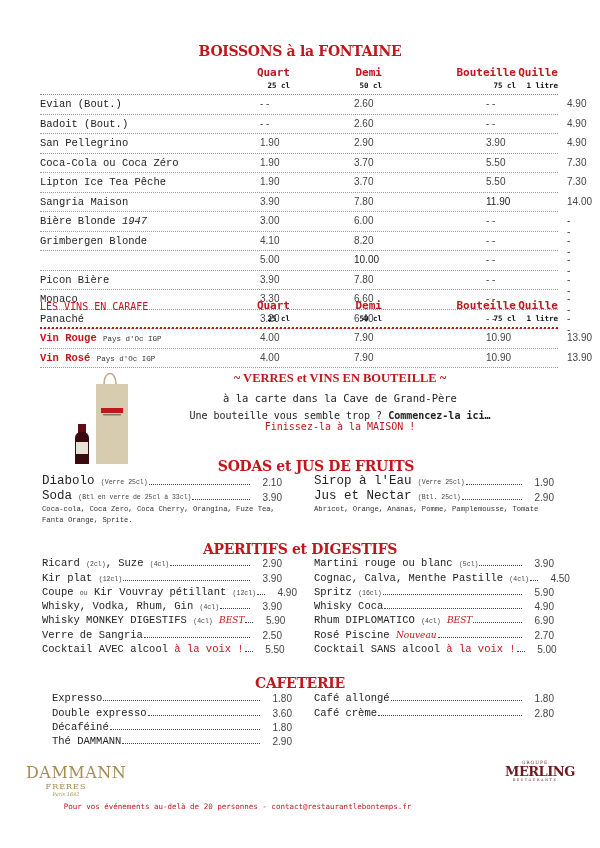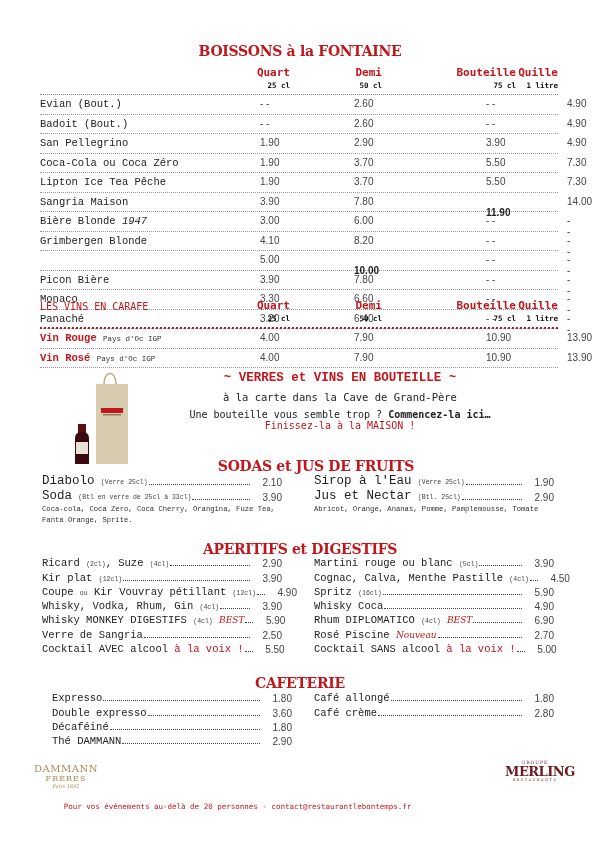--- a/index.html
+++ b/index.html
@@ -25,43 +25,43 @@
   .tbl .rows { border-top: 1px dotted #888; }
   .tbl .rows.redline { border-top: 2px dotted #c0161c; }
   .tbl .row { position: relative; height: 19.5px; border-bottom: 1px dotted #999; font-size: 10.5px; }
   .tbl .row .name { position: absolute; left: 0; top: 3px; white-space: nowrap; }
   .tbl .row .name .tag { font-family: "DejaVu Serif", serif; font-style: italic; font-weight: bold; color: #c0161c; font-size: 7.5px; margin-left: 3px; }
   .tbl .row .name .ital { font-style: italic; }
   .tbl .row .name .small { font-size: 7.5px; color: #333; }
   .tbl .row .name b.red { color: #c0161c; }
   .tbl .row .v { position: absolute; top: 3px; font-family: "Liberation Sans", sans-serif; font-size: 10px; color: #444; }
   .v1 { left: 220px; } .v2 { left: 314px; } .v3 { left: 446px; text-align: center; } .v4 { left: 527px; }
-  .tbl .row .v.bold { font-weight: bold; color: #222; margin-top: 11px; }
+  .tbl .row .v.bold { font-weight: normal; color: #222; }
   
   .promo-img { position: absolute; left: 70px; top: 366px; width: 70px; height: 100px; }
   .promo { position: absolute; left: 160px; width: 360px; text-align: center; }
-  .promo .p1 { font-family: Liberation Mono, monospace; font-weight: bold; color: #c0161c; font-size: 12.5px; }
+  .promo .p1 { font-family: Liberation Serif, serif; font-weight: bold; color: #c0161c; font-size: 12.5px; }
   .promo .p2 { font-size: 10.5px; margin-top: 6px; font-family: "DejaVu Sans Mono", monospace; }
   .promo .p3 { font-size: 10px; margin-top: 6px; font-family: "DejaVu Sans Mono", monospace; }
   .promo .p3 b { font-weight: bold; }
   .promo .p4 { font-size: 10px; color: #c0161c; font-family: "DejaVu Sans Mono", monospace; }
   
   .list { position: absolute; width: 240px; font-size: 10.5px; }
   .list .li { position: relative; height: 14.3px; display: flex; align-items: flex-end; white-space: nowrap; }
   .list .li .nm { flex: 0 0 auto; }
   .list .li .nm .sm { font-size: 6.5px; color: #444; }
   .list .li .nm .it { font-family: "DejaVu Serif", serif; font-style: italic; color: #c0161c; font-size: 9px; }
   .list .li .nm .rd { color: #c0161c; }
   .list .li .dots { flex: 1 1 auto; border-bottom: 1px dotted #444; margin: 0 6px 3px 1px; min-width: 8px; }
   .list .li .pr { flex: 0 0 26px; text-align: right; font-family: "Liberation Sans", sans-serif; font-size: 10px; color: #444; }
   .list .desc { font-size: 7.2px; color: #333; line-height: 11px; margin-top: 1px; }
   .big { font-size: 12.5px; }
   
   .logo-dammann { position: absolute; left: 26px; top: 763px; width: 80px; text-align: center; font-family: "DejaVu Serif", serif; color: #a88b55; }
-  .logo-dammann .a { font-size: 10px; letter-spacing: 0.5px; }
+  .logo-dammann .a { font-size: 16px; letter-spacing: 0.5px; }
   .logo-dammann .b { font-size: 8px; letter-spacing: 1px; }
   .logo-dammann .c { font-size: 5px; font-style: italic; }
   .logo-merling { position: absolute; left: 505px; top: 760px; width: 60px; text-align: center; font-family: "DejaVu Serif", serif; color: #6b1a1d; }
   .logo-merling .a { font-size: 4.5px; letter-spacing: 1px; }
   .logo-merling .b { font-size: 13px; font-weight: bold; letter-spacing: -0.5px; line-height: 13px; }
   .logo-merling .c { font-size: 3.5px; letter-spacing: 1.5px; }
   .footer-text { position: absolute; left: 0; top: 802px; width: 475px; text-align: center; font-size: 7.5px; color: #c0161c; font-family: "DejaVu Sans Mono", monospace; }
 </style>
 </head>
 <body>

